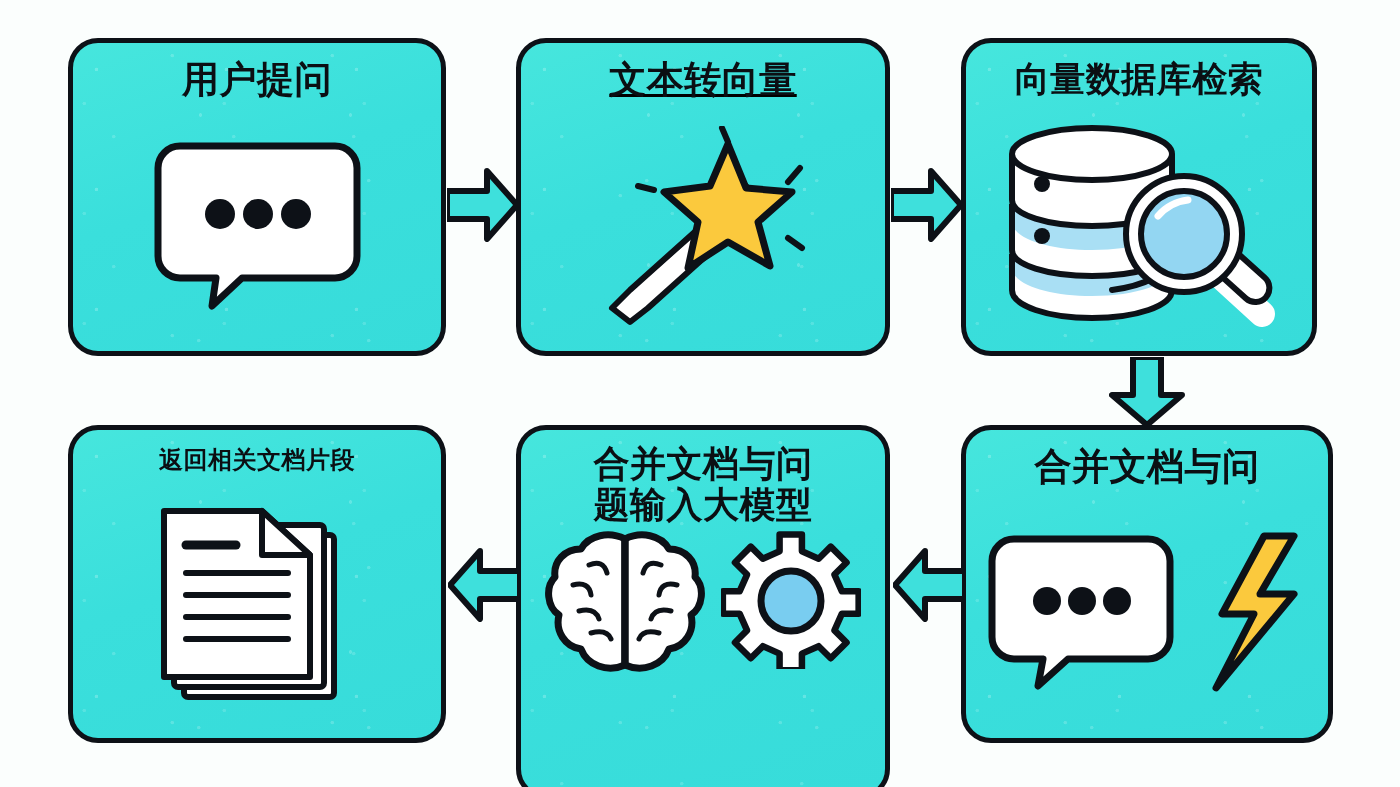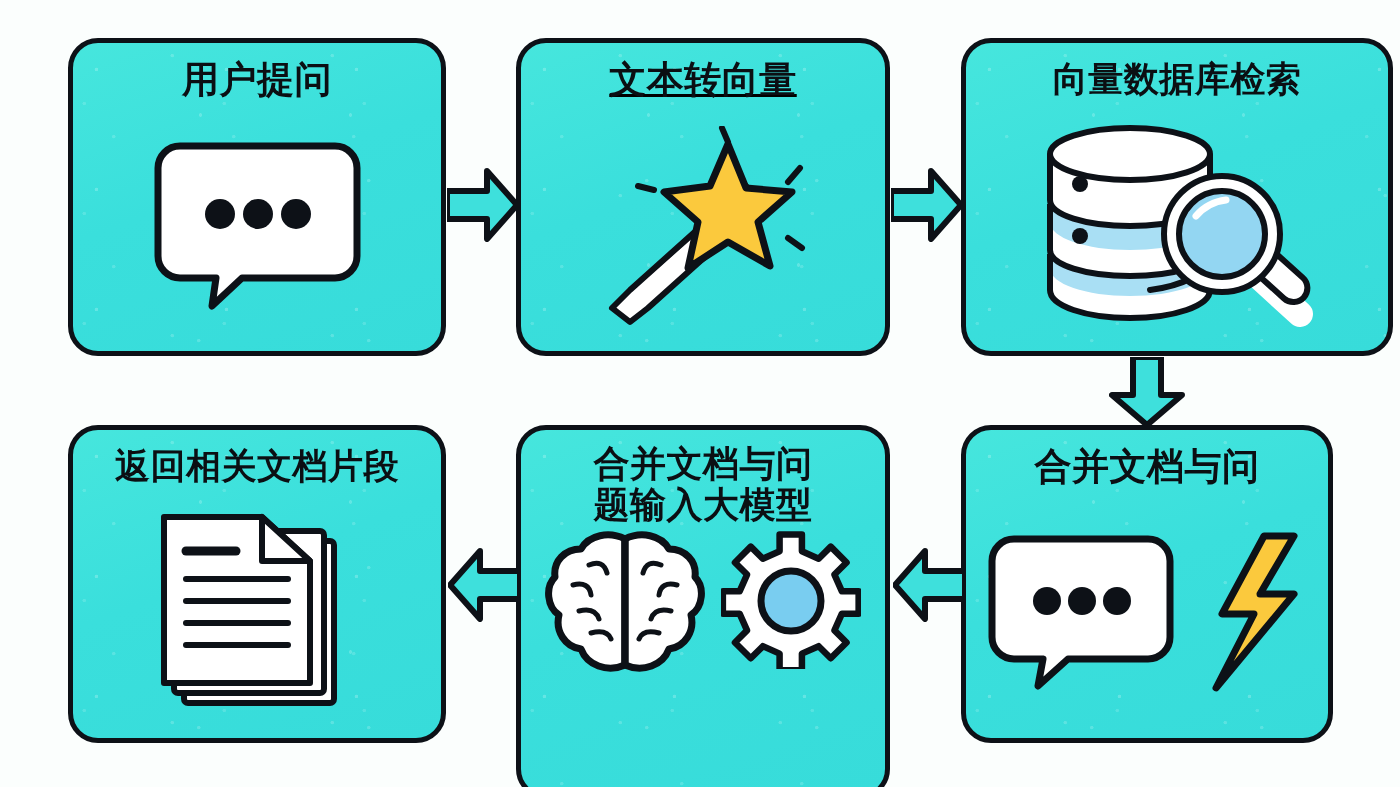--- a/index.html
+++ b/index.html
@@ -95,21 +95,21 @@
         <line x1="222" y1="42" x2="210" y2="56" stroke="#0d1117" stroke-width="6" stroke-linecap="round"></line>
         <line x1="224" y1="122" x2="210" y2="112" stroke="#0d1117" stroke-width="6" stroke-linecap="round"></line>
       </svg>
     </div>
   </div>
 
   <svg class="arrow" style="left:891px; top:168px;" width="72" height="74" viewBox="0 0 72 74">
     <path d="M0 23 H40 V3 L70 37 L40 71 V51 H0 Z" fill="#3ee0dc" stroke="#0d1117" stroke-width="6" stroke-linejoin="round"></path>
   </svg>
 
-  <div class="box" style="left:961px; top:38px; width:432px; height:318px;">
+  <div class="box" style="left:961px; top:38px; width:356px; height:318px;">
     <div class="box-title" style="font-size:35px;">向量数据库检索</div>
     <div class="icon-wrap">
       <svg width="290" height="205" viewBox="0 0 290 205">
 
         <path d="M18 32 V168 c0 16 36 28 80 28 s80 -12 80 -28 V32 Z" fill="#ffffff"></path>
 
         <path d="M18 78 c0 16 36 28 80 28 s80 -12 80 -28 v22 c0 16 -36 28 -80 28 s-80 -12 -80 -28 Z" fill="#a9dff4"></path>
         <path d="M18 128 c0 16 36 28 80 28 s80 -12 80 -28 v18 c0 16 -36 28 -80 28 s-80 -12 -80 -28 Z" fill="#a9dff4"></path>
 
         <ellipse cx="98" cy="32" rx="80" ry="26" fill="#ffffff" stroke="#0d1117" stroke-width="6"></ellipse>
@@ -176,21 +176,21 @@
         <circle cx="70" cy="72" r="30" fill="#79cdf0" stroke="#0d1117" stroke-width="7"></circle>
       </svg>
     </div>
   </div>
 
   <svg class="arrow" style="left:448px; top:548px;" width="72" height="74" viewBox="0 0 72 74">
     <path d="M72 23 H32 V3 L2 37 L32 71 V51 H72 Z" fill="#3ee0dc" stroke="#0d1117" stroke-width="6" stroke-linejoin="round"></path>
   </svg>
 
   <div class="box" style="left:68px; top:425px; width:378px; height:318px;">
-    <div class="box-title" style="font-size:35px;">返回相关文档片段</div>
+    <div class="box-title" style="font-size:24px;">返回相关文档片段</div>
     <div class="icon-wrap">
       <svg width="215" height="205" viewBox="0 0 215 205">
 
         <rect x="34" y="32" width="150" height="162" rx="4" fill="#ffffff" stroke="#0d1117" stroke-width="6"></rect>
         <rect x="24" y="22" width="150" height="162" rx="4" fill="#ffffff" stroke="#0d1117" stroke-width="6"></rect>
 
         <path d="M14 8 H112 L160 52 V174 H14 Z" fill="#ffffff" stroke="#0d1117" stroke-width="6" stroke-linejoin="round"></path>
         <path d="M112 8 V52 H160 Z" fill="#ffffff" stroke="#0d1117" stroke-width="6" stroke-linejoin="round"></path>
         <line x1="36" y1="42" x2="86" y2="42" stroke="#0d1117" stroke-width="9" stroke-linecap="round"></line>
         <line x1="36" y1="70" x2="138" y2="70" stroke="#0d1117" stroke-width="6" stroke-linecap="round"></line>

